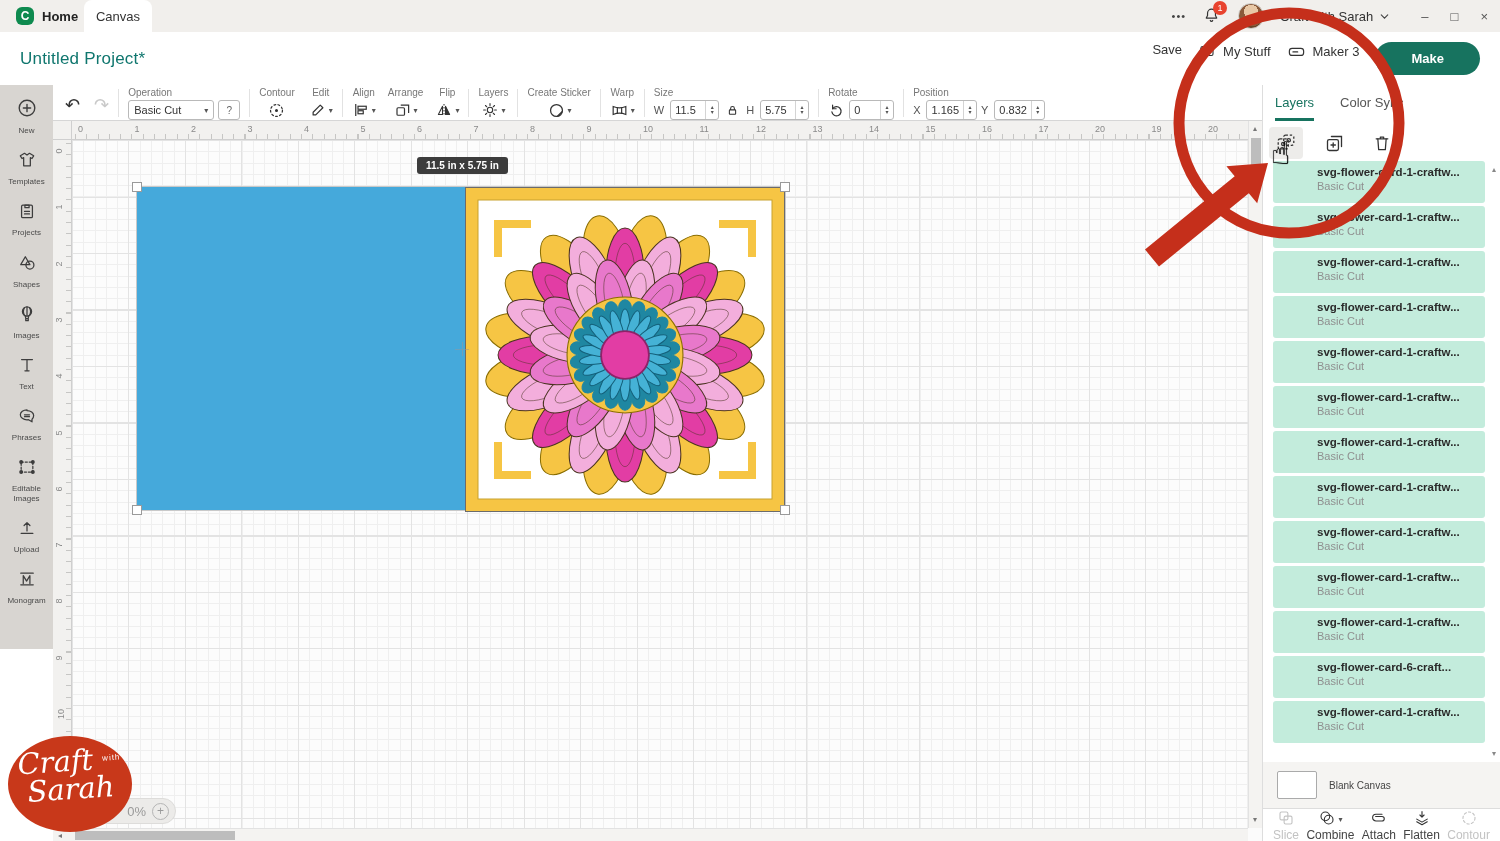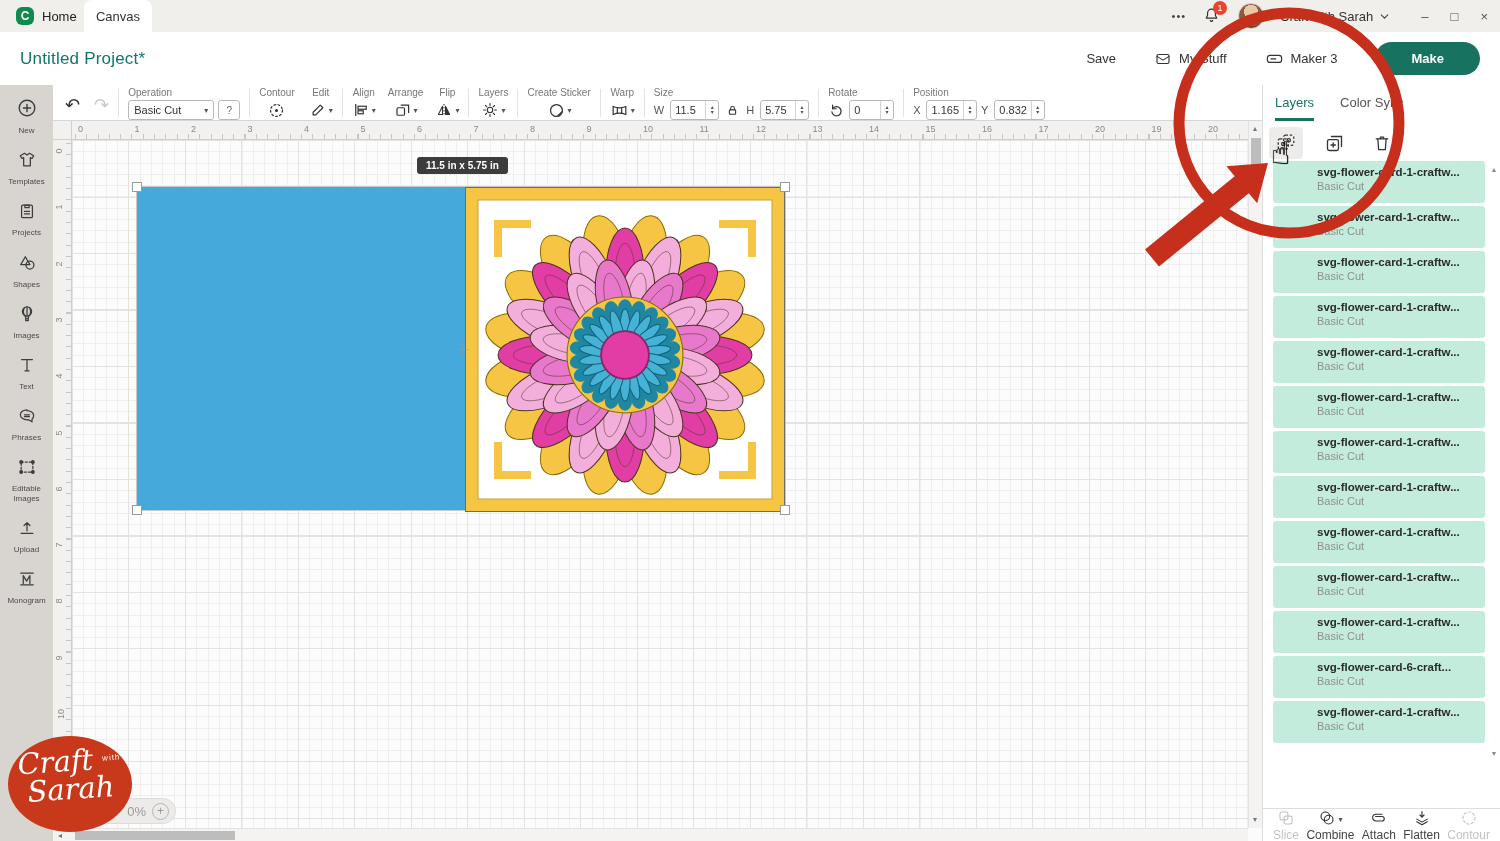--- a/index.html
+++ b/index.html
@@ -3,34 +3,34 @@
 <meta charset="utf-8">
 <style>
 *{margin:0;padding:0;box-sizing:border-box}
 html,body{width:1500px;height:841px;overflow:hidden;font-family:"Liberation Sans",sans-serif;background:#fff}
 #app{position:relative;width:1500px;height:841px;background:#fff;overflow:hidden}
 
 
 .titlebar{position:absolute;left:0;top:0;width:100%;height:32px;background:#F1EFEC;display:flex;align-items:center}
 .home-tab{display:flex;align-items:center;gap:8px;margin-left:16px;height:32px}
 .cricut-logo{width:18px;height:18px;border-radius:6px;background:#0E8A4F;color:#fff;display:flex;align-items:center;justify-content:center;font-size:12px;font-weight:bold}
-.home-lbl{font-size:13px;font-weight:normal;color:#222}
+.home-lbl{font-size:13px;font-weight:bold;color:#222}
 .canvas-tab{position:absolute;left:84px;top:0;height:32px;width:68px;background:#fff;border-radius:8px 8px 0 0;display:flex;align-items:center;justify-content:center;font-size:13px;color:#333}
 .tb-right{margin-left:auto;display:flex;align-items:center;gap:16px;margin-right:12px}
 .dots{font-size:11px;color:#444;letter-spacing:1px}
 .bell-wrap{position:relative;width:20px;height:20px;color:#333}
 .badge{position:absolute;top:-5px;right:-5px;background:#E8432E;color:#fff;width:14px;height:14px;border-radius:50%;font-size:9px;display:flex;align-items:center;justify-content:center}
 .avatar{width:26px;height:26px;border-radius:50%;background:radial-gradient(circle at 50% 32%,#e8c8a6 0 34%,#8a5a3a 35% 72%,#6b4429 73%);border:1px solid #cfcdc9}
 .acct{font-size:13px;color:#333;display:flex;align-items:center;gap:5px}
 .winbtns{display:flex;gap:22px;margin-left:14px;color:#555;font-size:13px}
 
 
 .header{position:absolute;left:0;top:32px;width:100%;height:53px;background:#fff;display:flex;align-items:center}
 .proj-title{margin-left:20px;font-size:17px;color:#0f766e;letter-spacing:.2px}
-.hdr-right{margin-left:auto;display:flex;align-items:center;gap:38px;margin-right:20px;font-size:13px;color:#333}
+.hdr-right{margin-left:auto;display:flex;align-items:flex-start;gap:16px;margin-right:20px;font-size:13px;color:#333}
 .hdr-item{display:flex;align-items:center;gap:7px}
 .make-btn{background:#17735F;color:#fff;border:none;border-radius:18px;padding:9px 36px;font-size:13px;font-weight:bold;cursor:pointer}
 
 
 .toolbar{position:absolute;left:53px;top:85px;width:1209px;height:36px;background:#fff;border-bottom:1px solid #d6d6d6;display:flex;align-items:flex-start;padding:1px 4px 0 12px}
 .tgroup{display:flex;flex-direction:column;align-items:center;padding-top:1px}
 .tlabel{font-size:10px;color:#777;line-height:12px;white-space:nowrap}
 .tctrls{display:flex;align-items:center;gap:4px;height:22px;margin-top:0}
 .tsep{width:1px;height:28px;background:#e2e2e2;margin:3px 9px 0 9px}
 .icon-btn{display:flex;align-items:center;gap:2px;color:#333;background:none;border:none;cursor:pointer;font-size:15px}
@@ -39,21 +39,21 @@
 .select-box{display:flex;align-items:center;justify-content:space-between;width:86px;height:20px;border:1px solid #b9b9b9;border-radius:3px;background:#fff;font-size:11px;color:#333;padding:0 5px;cursor:pointer}
 .help-btn{width:22px;height:20px;border:1px solid #b9b9b9;border-radius:3px;background:#fff;font-size:10px;color:#666;cursor:pointer}
 .numbox{display:flex;height:20px;border:1px solid #b9b9b9;border-radius:3px;background:#fff;overflow:hidden}
 .numval{min-width:34px;padding:0 4px;display:flex;align-items:center;font-size:11px;color:#333}
 .spin{width:13px;border-left:1px solid #d4d4d4;display:flex;flex-direction:column;align-items:center;justify-content:center;color:#555;cursor:pointer}
 .spin span{font-size:6px;line-height:5px}
 .unit-lbl{font-size:11px;color:#555;margin-right:2px}
 .lock-wrap{display:flex;align-items:center;color:#333;margin:0 2px}
 
 
-.sidebar{position:absolute;left:0;top:85px;width:53px;height:756px;background:#D8D5D1;display:flex;flex-direction:column;align-items:center;padding-top:4px}
+.sidebar{position:absolute;left:0;top:85px;width:53px;height:564px;background:#D8D5D1;display:flex;flex-direction:column;align-items:center;padding-top:4px}
 .side-item{width:100%;padding:8px 0 7px;display:flex;flex-direction:column;align-items:center;gap:3px;color:#3d3d3d;cursor:pointer}
 .side-item .lbl{font-size:8px;text-align:center;line-height:1.15;color:#4a4a4a}
 
 
 .canvas-wrap{position:absolute;left:53px;top:121px;width:1209px;height:720px;background:#FBFBFB;overflow:hidden}
 .grid{position:absolute;left:19px;top:19px;right:14px;bottom:13px;background:
  repeating-linear-gradient(to right,#e3e3e3 0 1px,transparent 1px 56.5px),
  repeating-linear-gradient(to bottom,#e3e3e3 0 1px,transparent 1px 56.5px),
  repeating-linear-gradient(to right,#efefef 0 1px,transparent 1px 11.3px),
  repeating-linear-gradient(to bottom,#efefef 0 1px,transparent 1px 11.3px),#FCFCFC}
@@ -923,20 +923,24 @@
           <div class="layer-title">svg-flower-card-6-craft...</div>
           <div class="layer-sub">Basic Cut</div>
         </div>
         <div class="layer-item">
           <div class="layer-title">svg-flower-card-1-craftw...</div>
           <div class="layer-sub">Basic Cut</div>
         </div>
       </div>
     <span class="lp-scroll-up">▴</span>
     <span class="lp-scroll-dn">▾</span>
+    <div class="blank-row">
+      <span class="blank-swatch"></span>
+      <span class="blank-lbl">Blank Canvas</span>
+    </div>
     <div class="lp-footer" id="lpFooter">
         <div class="ftool off">
           <span class="ico">
             <span><svg viewBox="0 0 24 24" width="18" height="18" fill="none" stroke="currentColor" stroke-width="1.5" stroke-linecap="round" stroke-linejoin="round">
                 <rect x="4" y="4" width="10.5" height="10.5" rx="2"></rect>
                 <rect x="9.5" y="9.5" width="10.5" height="10.5" rx="2"></rect>
               </svg></span>
           </span>
           <span class="flbl">Slice</span>
         </div>

